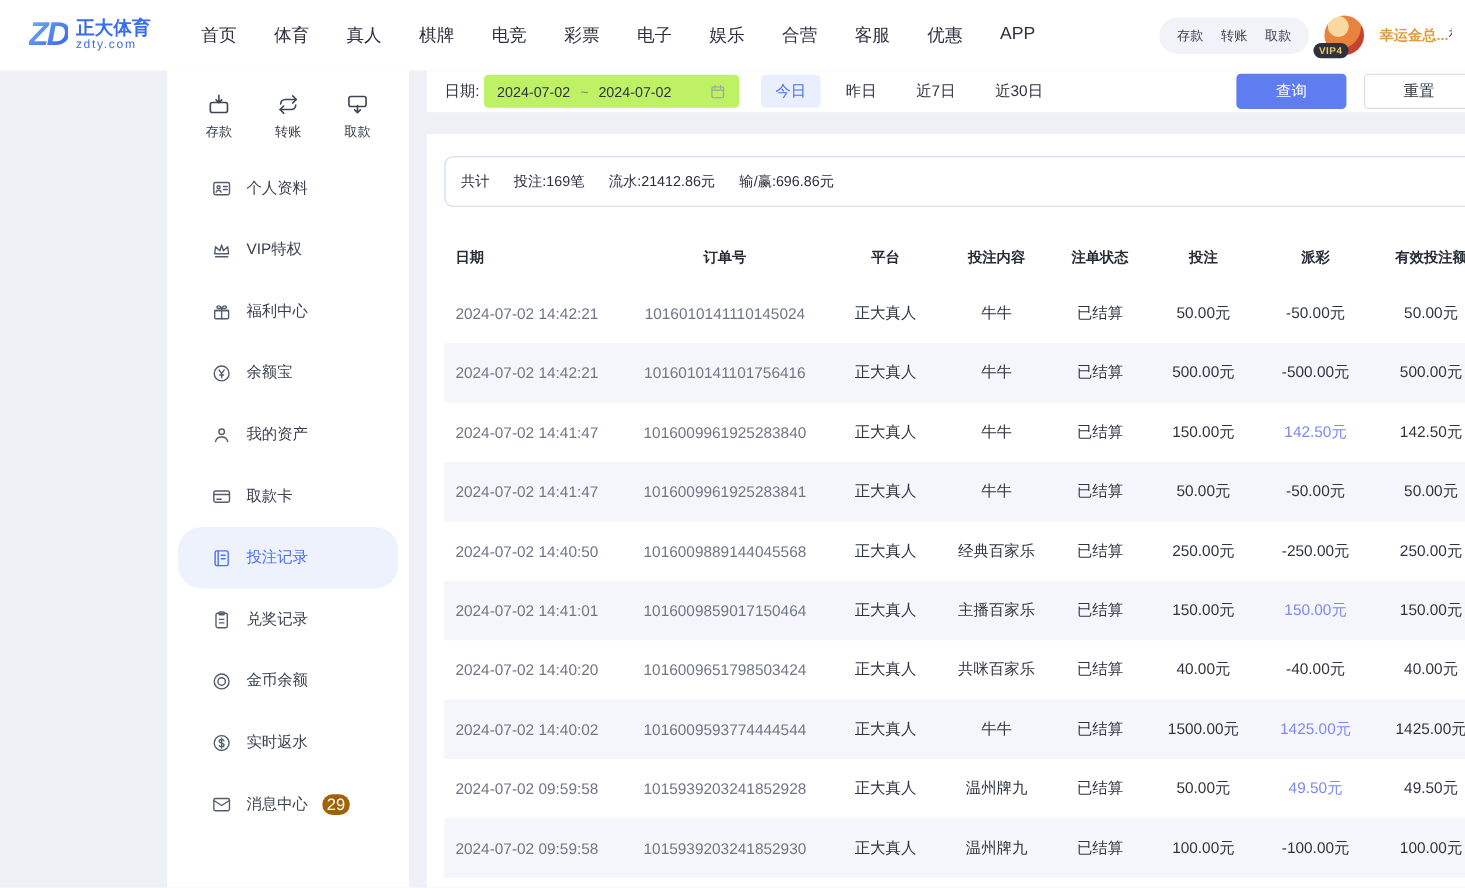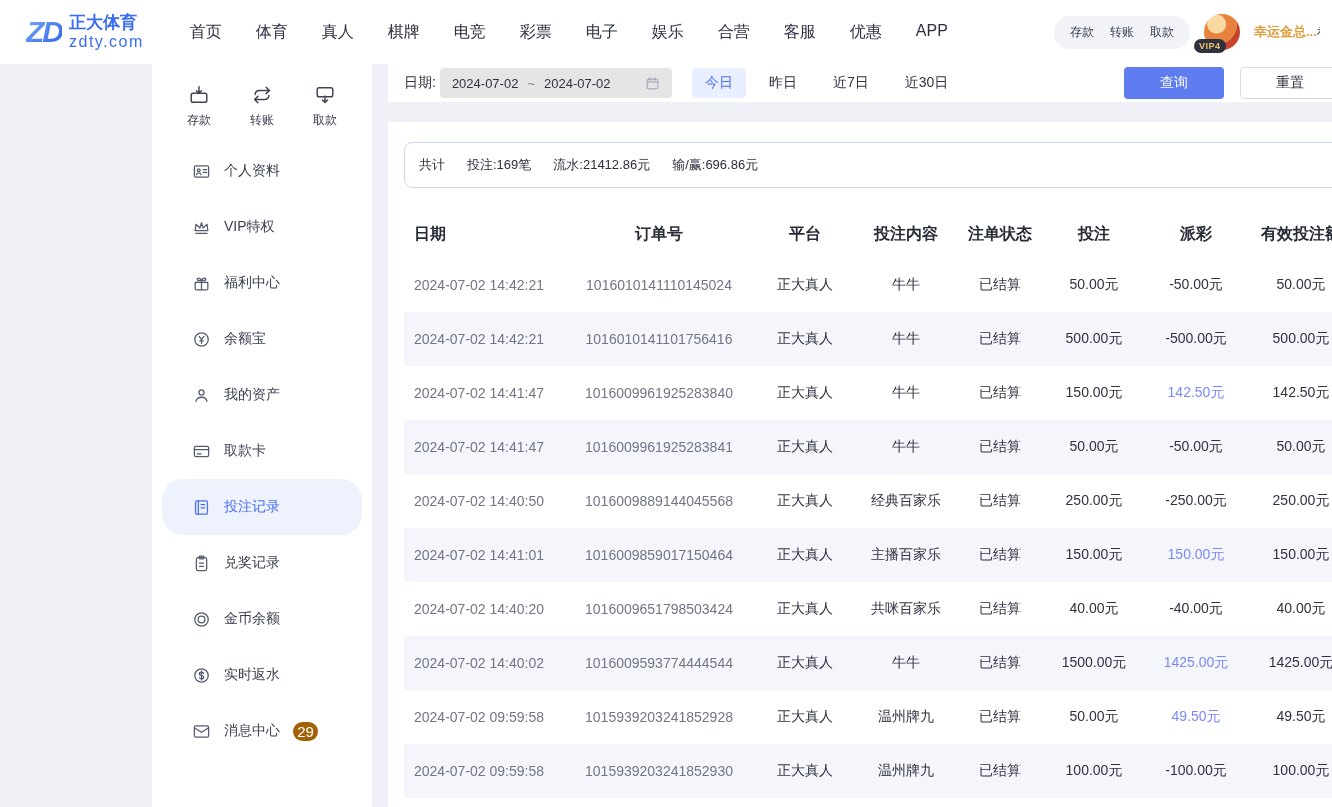--- a/index.html
+++ b/index.html
@@ -12,21 +12,21 @@
   
   .header { height: 64px; background: #fff; display: flex; align-items: center; padding: 0 12px 0 26px; }
   .brand { display: flex; align-items: center; gap: 7px; cursor: pointer; }
   .zd-mark {
     font-size: 30px; font-weight: bold; font-style: italic; letter-spacing: -2px;
     background: linear-gradient(135deg, #7aaef8, #2e5ee8);
     -webkit-background-clip: text; background-clip: text; color: transparent;
   }
   .brand-text { display: flex; flex-direction: column; line-height: 1.15; }
   .brand-name { font-size: 17px; font-weight: bold; color: #3a6cf0; }
-  .brand-domain { font-size: 16px; color: #3a6cf0; letter-spacing: 1.5px; }
+  .brand-domain { font-size: 11px; color: #3a6cf0; letter-spacing: 1.5px; }
   .nav { display: flex; gap: 34px; margin-left: 46px; }
   .nav-item { font-size: 16px; color: #2c3040; cursor: pointer; white-space: nowrap; }
   .user-area { margin-left: auto; display: flex; align-items: center; gap: 14px; }
   .quick-pill { display: flex; gap: 16px; background: #f1f3f8; border-radius: 16px; padding: 8px 16px; font-size: 12px; color: #3c4150; }
   .quick-pill span { cursor: pointer; white-space: nowrap; }
   .avatar-wrap { position: relative; width: 36px; height: 36px; flex-shrink: 0; }
   .avatar { width: 36px; height: 36px; border-radius: 50%;
     background: radial-gradient(circle at 35% 28%, #f9d9a0 0 26%, #e8833f 28% 58%, #c8432d 60% 100%); }
   .vip-badge { position: absolute; left: -10px; bottom: -3px; background: #2d3140; color: #f0c468;
     font-size: 9px; font-weight: bold; padding: 2px 5px; border-radius: 8px; letter-spacing: .5px; }
@@ -49,40 +49,40 @@
   .mi-icon svg { width: 19px; height: 19px; display: block; }
   .mi-label { font-size: 14px; color: #3c4150; white-space: nowrap; }
   .menu-item.active .mi-icon { color: #4a6ff0; }
   .menu-item.active .mi-label { color: #4a6ff0; }
   .badge { margin-left: auto; background: #a16207; color: #fff; font-size: 15px; min-width: 19px; height: 19px;
     border-radius: 10px; display: flex; align-items: center; justify-content: center; padding: 0 5px; }
   
   .main { flex: 1; margin-left: 16px; display: flex; flex-direction: column; overflow: hidden; }
   .filter-bar { background: #fff; height: 38px; display: flex; align-items: center; padding-left: 16px; position: relative; flex-shrink: 0; }
   .f-label { font-size: 14px; color: #2f3340; margin-right: 4px; }
-  .date-field { display: flex; align-items: center; gap: 9px; background: #e5e5e5; height: 30px; border-radius: 4px;
+  .date-field { display: flex; align-items: center; gap: 9px; background: #bef264; height: 30px; border-radius: 4px;
     padding: 0 12px; font-size: 13px; color: #2f3340; cursor: pointer; width: 232px; }
   .sep { color: #7a7f8e; }
   .cal { color: #9aa0b0; margin-left: auto; display: flex; }
   .cal svg { width: 15px; height: 15px; }
   .chips { display: flex; gap: 10px; margin-left: 20px; }
   .chip { height: 30px; padding: 0 13px; border: none; background: transparent; font-size: 14px; color: #2f3340;
     border-radius: 4px; cursor: pointer; font-family: inherit; white-space: nowrap; }
   .chip.active { background: #e9efff; color: #4a6ff0; }
   .btn-primary { position: absolute; right: 108px; top: 3px; width: 100px; height: 32px; background: #5f7cf0;
     color: #fff; border: none; border-radius: 4px; font-size: 14px; cursor: pointer; font-family: inherit; }
   .btn-plain { position: absolute; right: -8px; top: 3px; width: 100px; height: 32px; background: #fff; color: #2f3340;
     border: 1px solid #d8dbe4; border-radius: 4px; font-size: 14px; cursor: pointer; font-family: inherit; }
   .gap-strip { height: 20px; flex-shrink: 0; }
   .card { background: #fff; flex: 1; padding-left: 16px; overflow: hidden; display: flex; flex-direction: column; }
   .summary { margin: 20px -24px 0 0; height: 46px; border: 1px solid #ccd5f2; border-radius: 8px; background: #fff;
     display: flex; align-items: center; gap: 22px; padding: 0 14px; font-size: 13px; color: #2b2f3a; flex-shrink: 0; }
   
   .thead, .trow { display: grid; grid-template-columns: 160px 190px 102px 100px 88px 100px 104px 106px; align-items: center; }
-  .thead { margin-top: 22px; height: 48px; font-size: 16px; color: #272b36; font-weight: bold; flex-shrink: 0; }
+  .thead { margin-top: 22px; height: 48px; font-size: 13px; color: #272b36; font-weight: bold; flex-shrink: 0; }
   .trow { height: 54px; font-size: 14px; }
   .tbody { flex: 1; }
   .tbody .trow:nth-child(even) { background: #f5f6fb; }
   .cell { text-align: center; white-space: nowrap; overflow: hidden; }
   .col-date { text-align: left; padding-left: 10px; }
   .trow .col-date, .trow .col-order { color: #717686; }
   .positive { color: #7d88f0; }
 </style>
 </head>
 <body>

